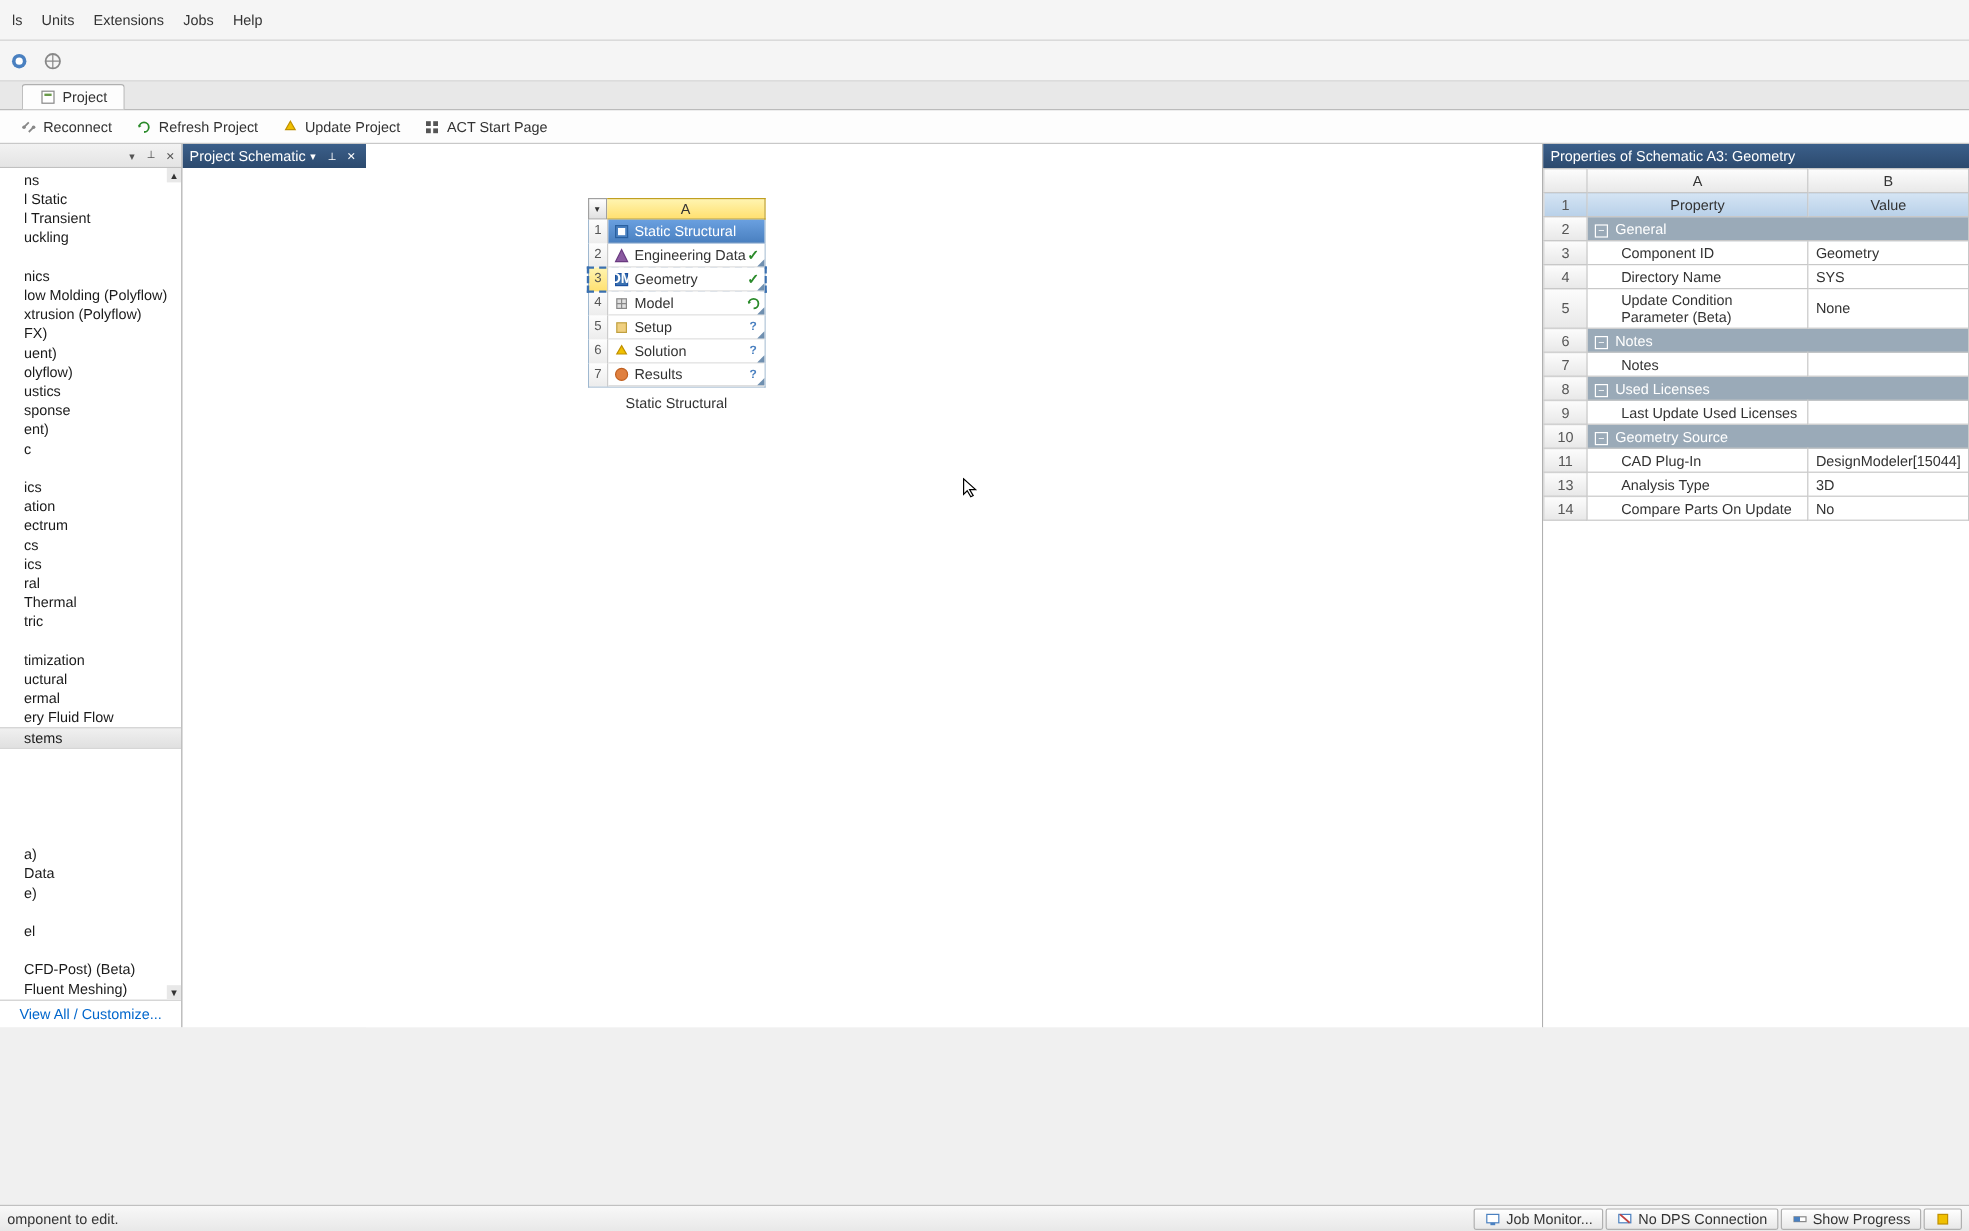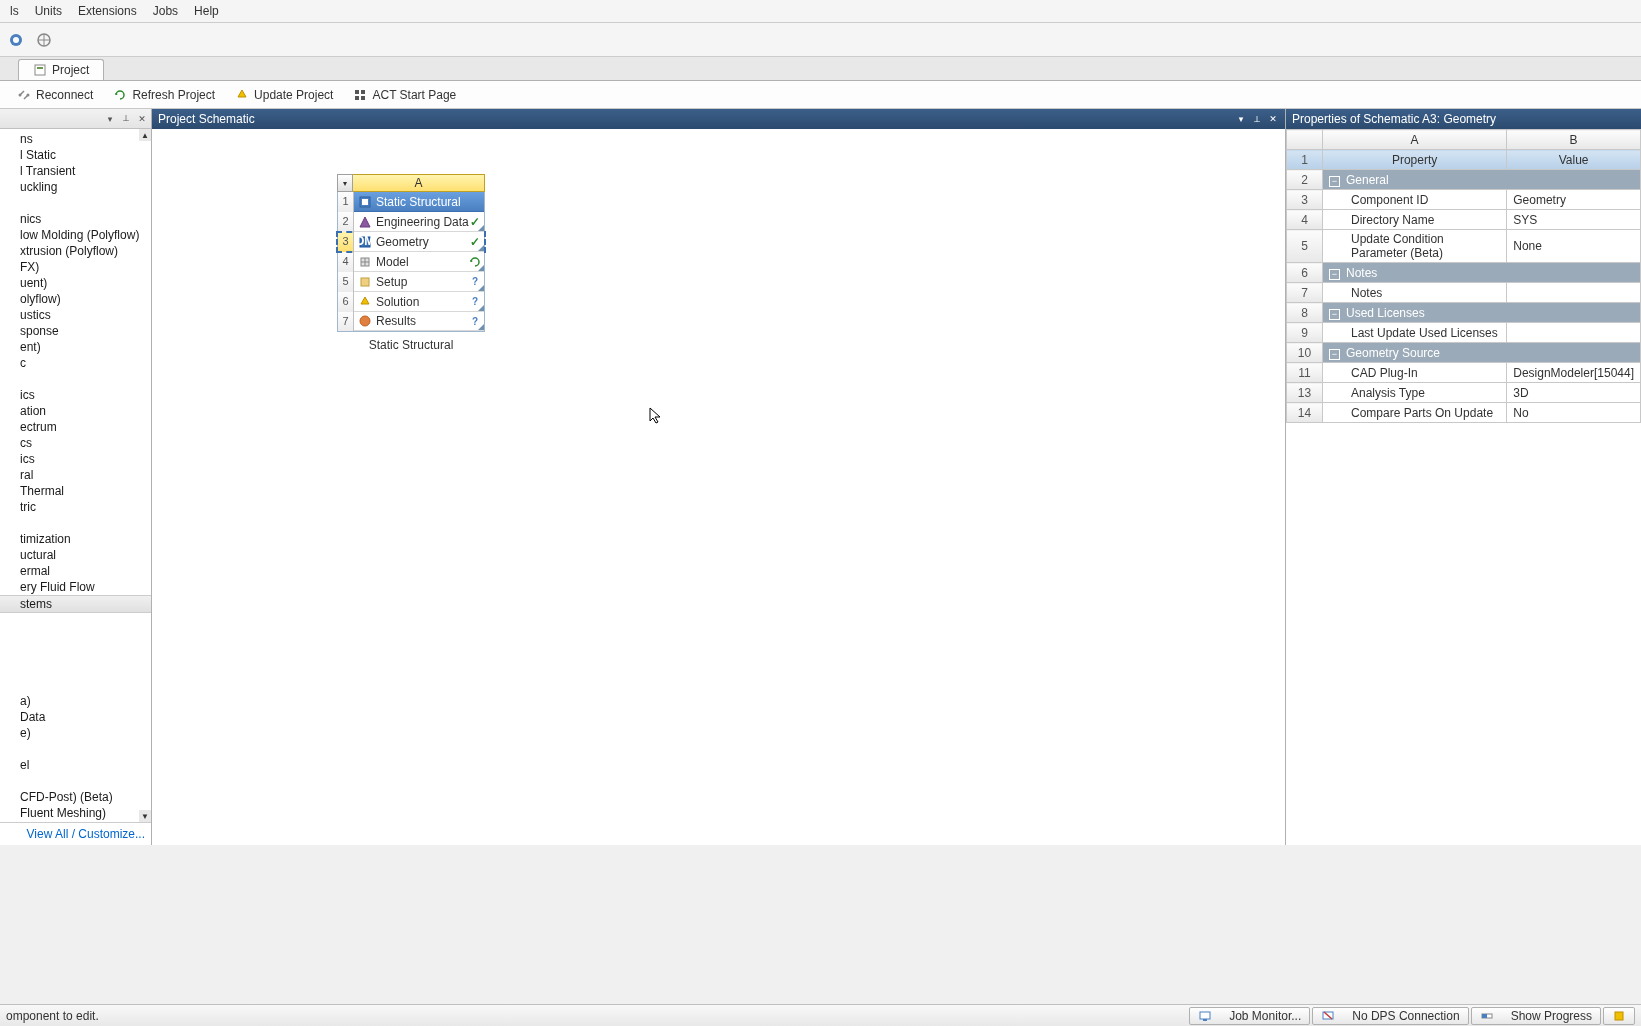--- a/index.html
+++ b/index.html
@@ -1,19 +1,19 @@
 <!DOCTYPE html>
 <html><head>
 <meta charset="utf-8">
 <style>
 * { margin: 0; padding: 0; box-sizing: border-box; font-family: "Segoe UI", Tahoma, sans-serif; font-size: 12px; }
 body { background: #f0f0f0; width: 1641px; height: 1026px; overflow: hidden; position: relative; color: #333; }
 
 
-.menubar { height: 23px; background: #f5f5f5; border-bottom: 1px solid #ccc; display: flex; align-items: center; padding-left: 2px; }
+.menubar { height: 34px; background: #f5f5f5; border-bottom: 1px solid #ccc; display: flex; align-items: center; padding-left: 2px; }
 .menubar span { padding: 2px 8px; cursor: default; }
 
 
 .quickbar { height: 34px; background: #f5f5f5; border-bottom: 1px solid #ccc; display: flex; align-items: center; padding-left: 6px; gap: 8px; }
 .quickbar .icon-btn { width: 20px; height: 20px; display: flex; align-items: center; justify-content: center; }
 
 
 .tabstrip { height: 24px; background: #e8e8e8; display: flex; align-items: flex-end; padding-left: 18px; border-bottom: 1px solid #b0b0b0; }
 .tab { background: #fdfdfd; border: 1px solid #b0b0b0; border-bottom: none; padding: 3px 14px; border-radius: 3px 3px 0 0; display: flex; align-items: center; gap: 5px; }
 
@@ -25,28 +25,28 @@
 .main { display: flex; height: 736px; }
 
 
 .sidebar { width: 152px; background: #fff; border-right: 1px solid #b0b0b0; display: flex; flex-direction: column; position: relative; }
 .sidebar-header { height: 20px; background: linear-gradient(#f2f2f2,#e4e4e4); border-bottom: 1px solid #c0c0c0; display: flex; justify-content: flex-end; align-items: center; gap: 2px; padding-right: 2px; }
 .hdr-btn { width: 14px; height: 14px; font-size: 9px; display:flex;align-items:center;justify-content:center;color:#555; }
 .sidebar-body { flex: 1; overflow: hidden; position: relative; }
 .sidebar-list { padding: 2px 0; }
 .sidebar-item { padding: 1px 20px; white-space: nowrap; overflow: hidden; color: #1a1a1a; }
 .sidebar-item.group-hdr { background: linear-gradient(#f0f0f0,#e0e0e0); border-top:1px solid #ccc; border-bottom:1px solid #ccc; font-weight:400; }
-.sidebar-footer { border-top: 1px solid #ccc; text-align: right; padding: 4px 6px; }
+.sidebar-footer { border-top: 1px solid #ccc; text-align: center; padding: 4px 6px; }
 .sidebar-footer a { color: #0066cc; text-decoration: none; }
 .sidebar-scroll-up, .sidebar-scroll-down { position: absolute; right: 0; width: 12px; height: 12px; background:#e8e8e8; font-size:8px; display:flex;align-items:center;justify-content:center; }
 .sidebar-scroll-up { top: 0; }
 .sidebar-scroll-down { bottom: 0; }
 
 
-.schematic-pane { flex: 1; background: #fff; display: flex; flex-direction: column; border-right: 1px solid #b0b0b0; }
+.schematic-pane { flex: 1; background: #fff; display: flex; flex-direction: row; border-right: 1px solid #b0b0b0; }
 .pane-title { height: 20px; background: linear-gradient(#3b5f8a,#2c4a6e); color: #fff; display: flex; align-items: center; padding: 0 6px; font-size: 11px; justify-content: space-between; }
 .pane-title .controls { display:flex; gap:4px; }
 .pane-title .controls span { width:12px; height:12px; font-size:9px; display:flex;align-items:center;justify-content:center;cursor:default;}
 .schematic-canvas { flex: 1; background: #fff; position: relative; }
 
 
 .system-block { position: absolute; left: 185px; top: 45px; width: 148px; }
 .sys-col-header { display:flex; height:18px; }
 .sys-menu-btn { width:16px; background:linear-gradient(#fff,#e0e0e0); border:1px solid #a0a0a0; display:flex;align-items:center;justify-content:center;font-size:8px; }
 .sys-letter { flex:1; background: linear-gradient(#fff4b0,#ffe070); border:1px solid #c0a020; border-left:none; text-align:center; line-height:16px; font-weight:400; }
@@ -70,21 +70,21 @@
 .props-table .num-hdr-row th { background: linear-gradient(#d4e4f4,#b8d0e8); text-align:center; }
 .props-table .row-num { background: linear-gradient(#fcfcfc,#e8e8e8); text-align:center; width:36px; color:#555; }
 .props-table .group-row td { background:#9aaab8; color:#fff; }
 .props-table .group-row .row-num { background: linear-gradient(#fcfcfc,#e8e8e8); color:#555; }
 .props-table .expand-box { display:inline-block; width:11px; height:11px; border:1px solid #fff; text-align:center; line-height:9px; margin-right:6px; font-size:9px; }
 .props-table .indent { padding-left: 28px; }
 
 
 .statusbar { position:absolute; bottom:0; left:0; right:0; height:22px; background:linear-gradient(#f8f8f8,#e8e8e8); border-top:1px solid #c0c0c0; display:flex; align-items:center; justify-content:space-between; padding:0 6px; }
 .status-right { display:flex; gap:2px; }
-.status-btn { border:1px solid #b0b0b0; background:linear-gradient(#fff,#e8e8e8); padding:1px 8px; display:flex;align-items:center;gap:17px; border-radius:2px; }
+.status-btn { border:1px solid #b0b0b0; background:linear-gradient(#fff,#e8e8e8); padding:1px 8px; display:flex;align-items:center;gap:4px; border-radius:2px; }
 
 
 .ico { width:14px; height:14px; display:inline-flex; align-items:center; justify-content:center; flex-shrink:0; }
 .ico-check { color:#2a8a2a; font-weight:bold; }
 .ico-refresh { color:#2a8a2a; }
 .ico-question { background:#fff; color:#4a80c0; border-radius:50%; font-size:10px; font-weight:bold; }
 svg { display:block; }
 </style>
 </head>
 <body>

